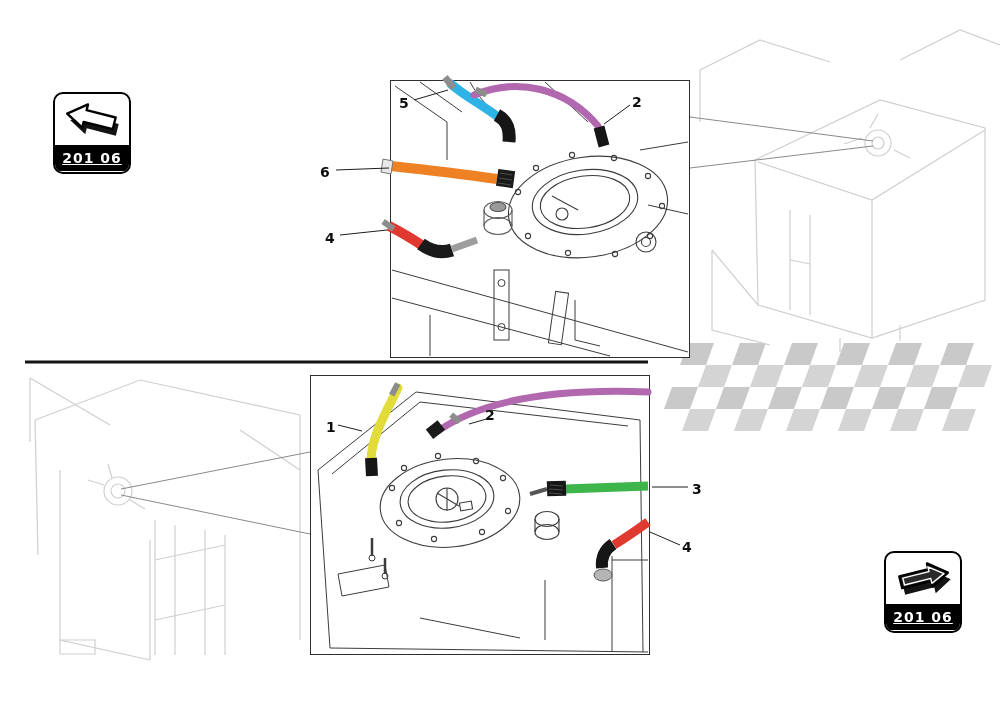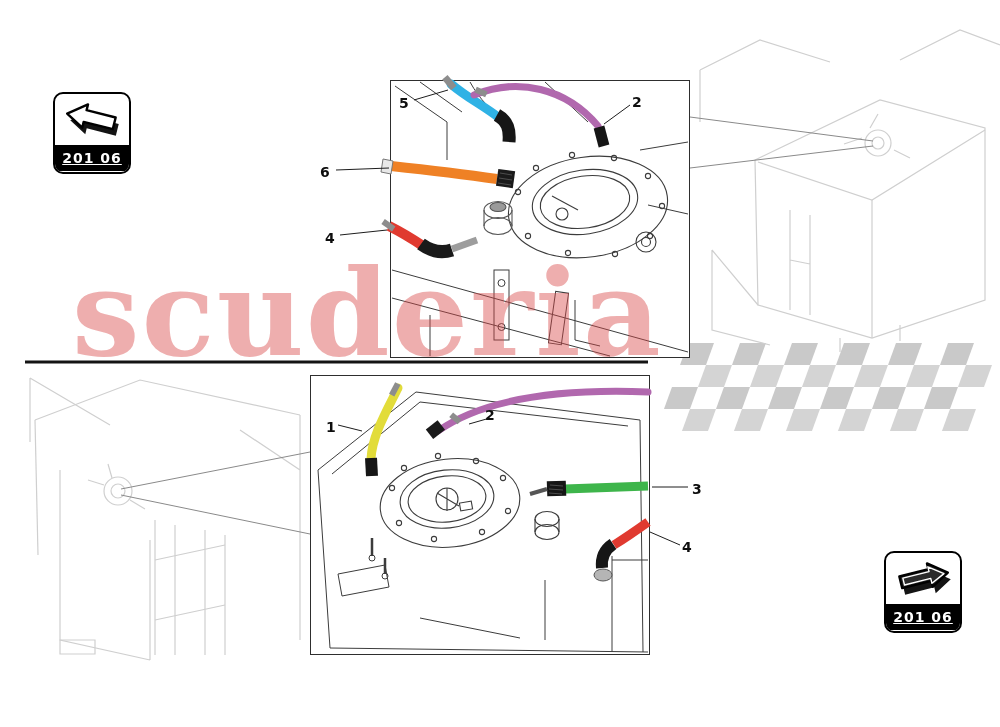--- a/index.html
+++ b/index.html
@@ -256,21 +256,20 @@
     </g>
 
     <g stroke="#1d1d1d" stroke-width="1" fill="none">
       <path d="M338,425 L362,431"></path>
       <path d="M490,418 L469,424"></path>
       <path d="M688,487 L652,487"></path>
       <path d="M680,545 L650,532"></path>
     </g>
   </svg>
 
-  <div class="watermark">scuderia</div>
 
   <div class="callout" style="left:399px;top:95px;">5</div>
   <div class="callout" style="left:632px;top:94px;">2</div>
   <div class="callout" style="left:320px;top:164px;">6</div>
   <div class="callout" style="left:325px;top:230px;">4</div>
 
   <div class="callout" style="left:326px;top:419px;">1</div>
   <div class="callout" style="left:485px;top:407px;">2</div>
   <div class="callout" style="left:692px;top:481px;">3</div>
   <div class="callout" style="left:682px;top:539px;">4</div>

